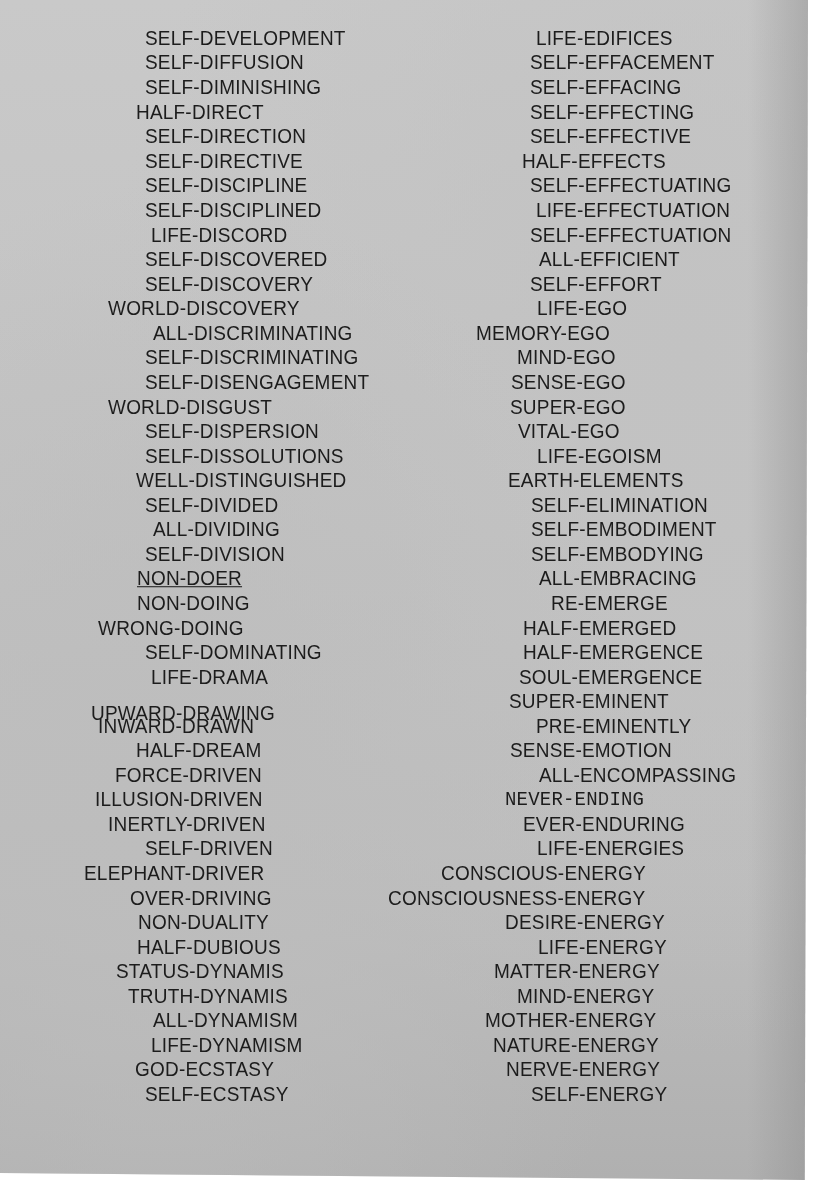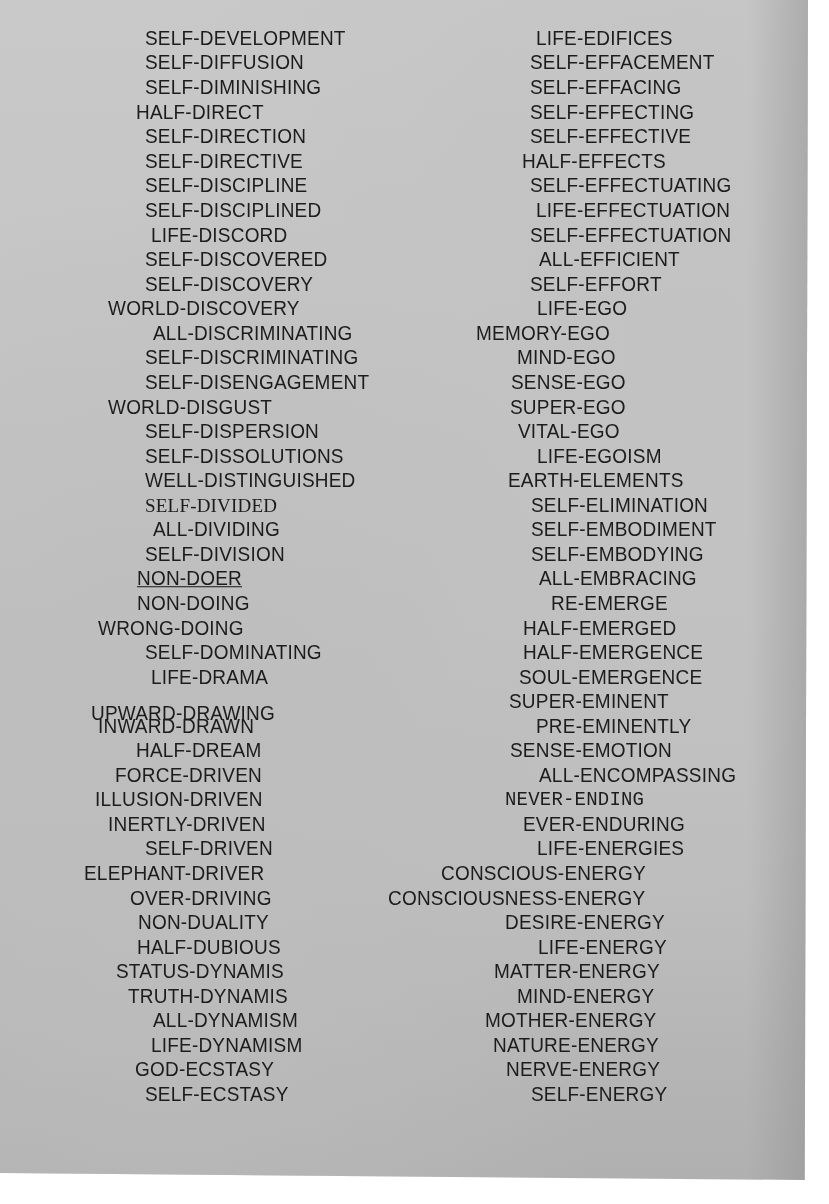--- a/index.html
+++ b/index.html
@@ -44,22 +44,22 @@
       <div class="word" style="left: 151px; top: 225px;">LIFE-DISCORD</div>
       <div class="word" style="left: 145px; top: 249px;">SELF-DISCOVERED</div>
       <div class="word" style="left: 145px; top: 274px;">SELF-DISCOVERY</div>
       <div class="word" style="left: 108px; top: 298px;">WORLD-DISCOVERY</div>
       <div class="word" style="left: 153px; top: 323px;">ALL-DISCRIMINATING</div>
       <div class="word" style="left: 145px; top: 347px;">SELF-DISCRIMINATING</div>
       <div class="word" style="left: 145px; top: 372px;">SELF-DISENGAGEMENT</div>
       <div class="word" style="left: 108px; top: 397px;">WORLD-DISGUST</div>
       <div class="word" style="left: 145px; top: 421px;">SELF-DISPERSION</div>
       <div class="word" style="left: 145px; top: 446px;">SELF-DISSOLUTIONS</div>
-      <div class="word" style="left: 136px; top: 470px; margin-left: 9px;">WELL-DISTINGUISHED</div>
-      <div class="word" style="left: 145px; top: 495px; font-family: Liberation Serif, serif;">SELF-DIVIDED</div>
+      <div class="word" style="left: 136px; top: 470px;">WELL-DISTINGUISHED</div>
+      <div class="word" style="left: 145px; top: 495px;">SELF-DIVIDED</div>
       <div class="word" style="left: 153px; top: 519px;">ALL-DIVIDING</div>
       <div class="word" style="left: 145px; top: 544px;">SELF-DIVISION</div>
       <div class="word" style="left: 137px; top: 568px; text-decoration: underline;">NON-DOER</div>
       <div class="word" style="left: 137px; top: 593px;">NON-DOING</div>
       <div class="word" style="left: 98px; top: 618px;">WRONG-DOING</div>
       <div class="word" style="left: 145px; top: 642px;">SELF-DOMINATING</div>
       <div class="word" style="left: 151px; top: 667px;">LIFE-DRAMA</div>
       <div class="word" style="left: 91px; top: 691px; margin-top: 12px;">UPWARD-DRAWING</div>
       <div class="word" style="left: 98px; top: 716px;">INWARD-DRAWN</div>
       <div class="word" style="left: 136px; top: 740px;">HALF-DREAM</div>

